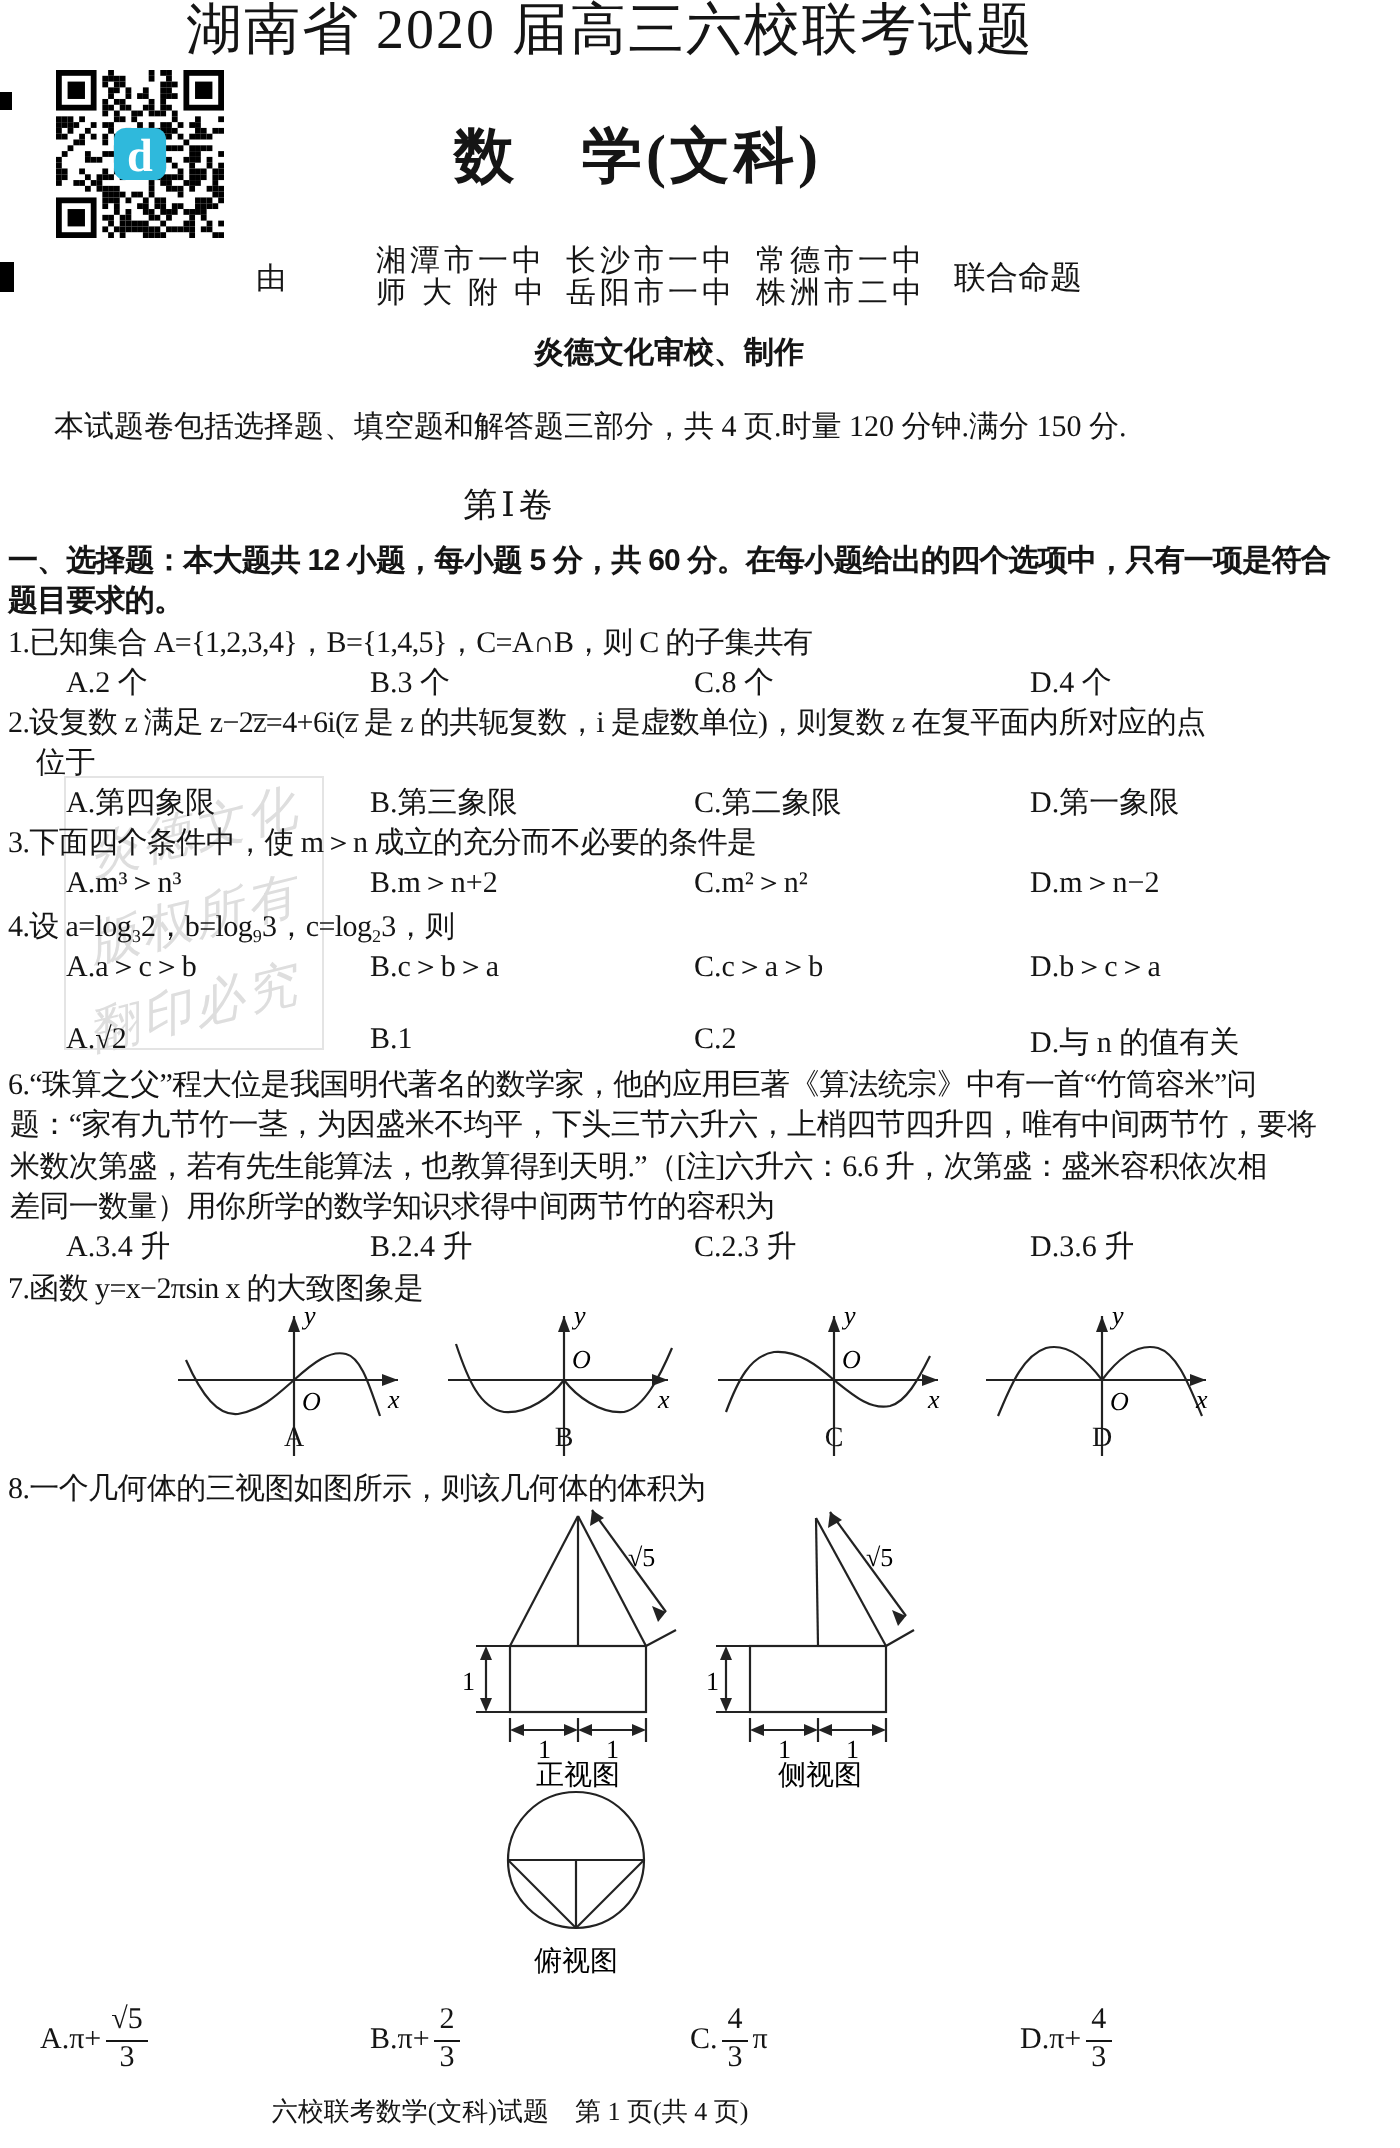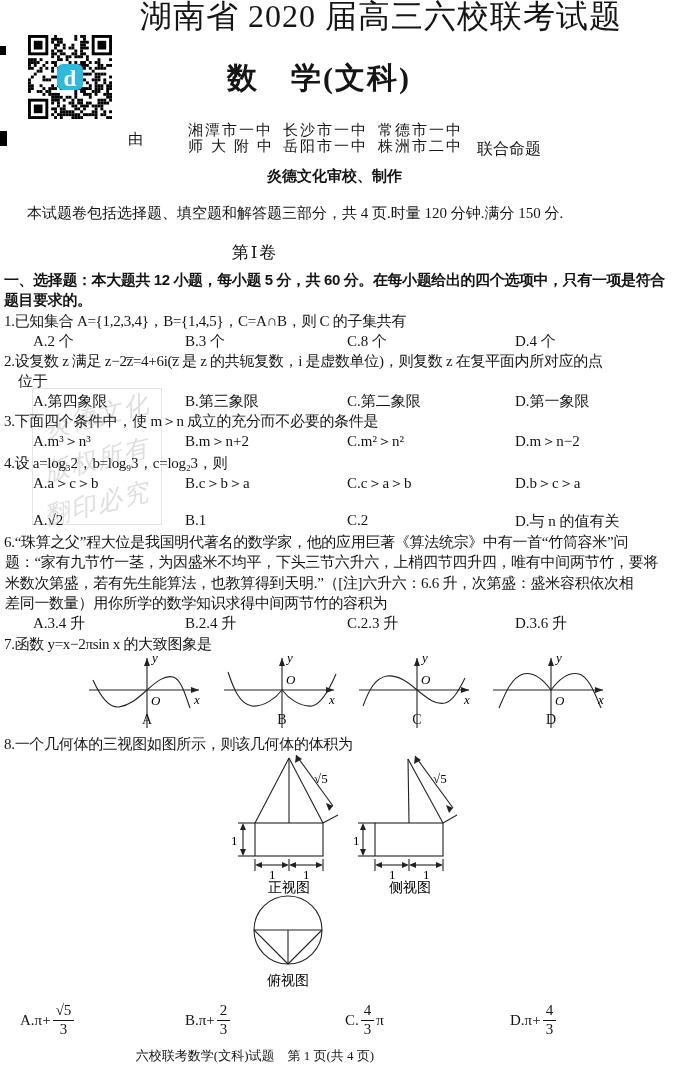--- a/index.html
+++ b/index.html
@@ -1,20 +1,20 @@
 <!DOCTYPE html>
 <html><head>
 <meta charset="utf-8">
 <style>
   html,body{margin:0;padding:0;background:#fff;}
   .page{position:relative;width:700px;height:1074px;background:#ffffff;overflow:hidden;
         font-family:"Liberation Serif","DejaVu Serif",serif;color:#151515;}
   .abs{position:absolute;white-space:nowrap;}
   .hei{font-family:"Liberation Sans","DejaVu Sans",sans-serif;font-weight:bold;}
-  .title{font-size:32px;line-height:30px;letter-spacing:1px;margin-left:47px;}
+  .title{font-size:28px;line-height:30px;letter-spacing:1px;}
   .subject{font-size:30px;font-weight:bold;letter-spacing:2px;}
   .byline{font-size:15px;}
   .school{display:inline-block;letter-spacing:2px;margin-left:16px;}
   .joint{font-size:16px;}
   .producer{font-size:15px;}
   .info{font-size:15px;}
   .sec-title{font-size:17px;letter-spacing:2px;}
   .intro{font-size:15px;letter-spacing:-0.4px;}
   .qline{font-size:15px;letter-spacing:-0.3px;}
   .optrow span.opt{position:absolute;font-size:15px;white-space:nowrap;}
@@ -373,21 +373,21 @@
 
   <div class="abs subject" style="left:227px;top:58px;">数　学(文科)</div>
 
   <div class="abs byline" style="left:128px;top:130px;font-size:15px;">由</div>
   <div class="abs byline" style="left:172px;top:121px;"><span class="school">湘潭市一中</span></div>
   <div class="abs byline" style="left:267px;top:121px;font-family:Liberation Serif, serif;"><span class="school">长沙市一中</span></div>
   <div class="abs byline" style="left:362px;top:121px;"><span class="school">常德市一中</span></div>
   <div class="abs byline" style="left:172px;top:137px;"><span class="school" style="letter-spacing:8px;">师大附中</span></div>
   <div class="abs byline" style="left:267px;top:137px;"><span class="school">岳阳市一中</span></div>
   <div class="abs byline" style="left:362px;top:137px;"><span class="school">株洲市二中</span></div>
-  <div class="abs joint" style="left:477px;top:139px;">联合命题</div>
+  <div class="abs joint" style="left:477px;top:129px;">联合命题</div>
 
   <div class="abs hei producer" style="left:267px;top:167px;">炎德文化审校、制作</div>
 
   <div class="abs info" style="left:27px;top:204px;">本试题卷包括选择题、填空题和解答题三部分，共 4 页.时量 120 分钟.满分 150 分.</div>
 
   <div class="abs sec-title" style="left:0;width:510px;text-align:center;top:241px;">第Ⅰ卷</div>
 
   <div class="abs hei intro" style="left:4px;top:271px;">一、选择题：本大题共 12 小题，每小题 5 分，共 60 分。在每小题给出的四个选项中，只有一项是符合</div>
   <div class="abs hei intro" style="left:4px;top:291px;">题目要求的。</div>
 

